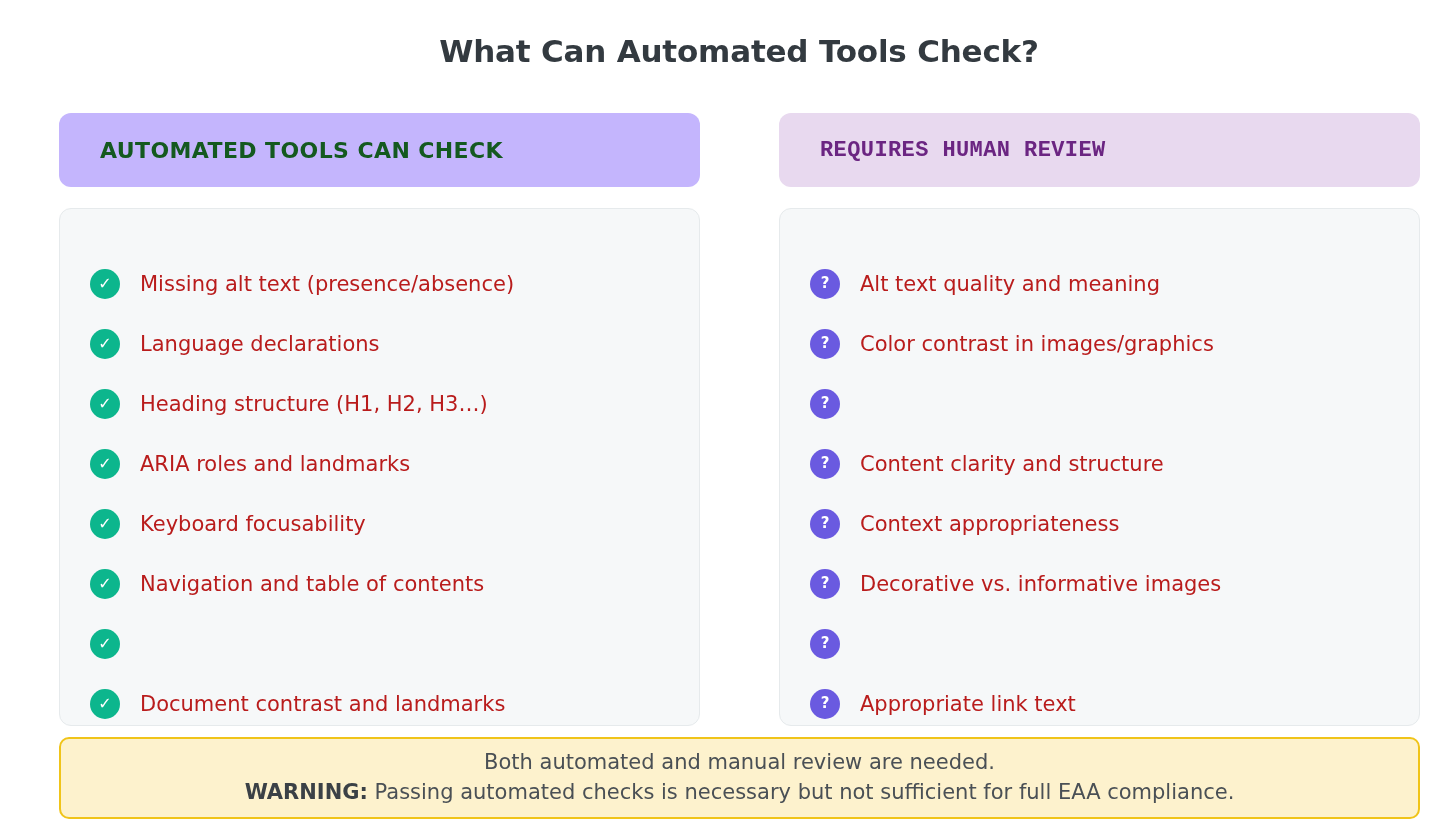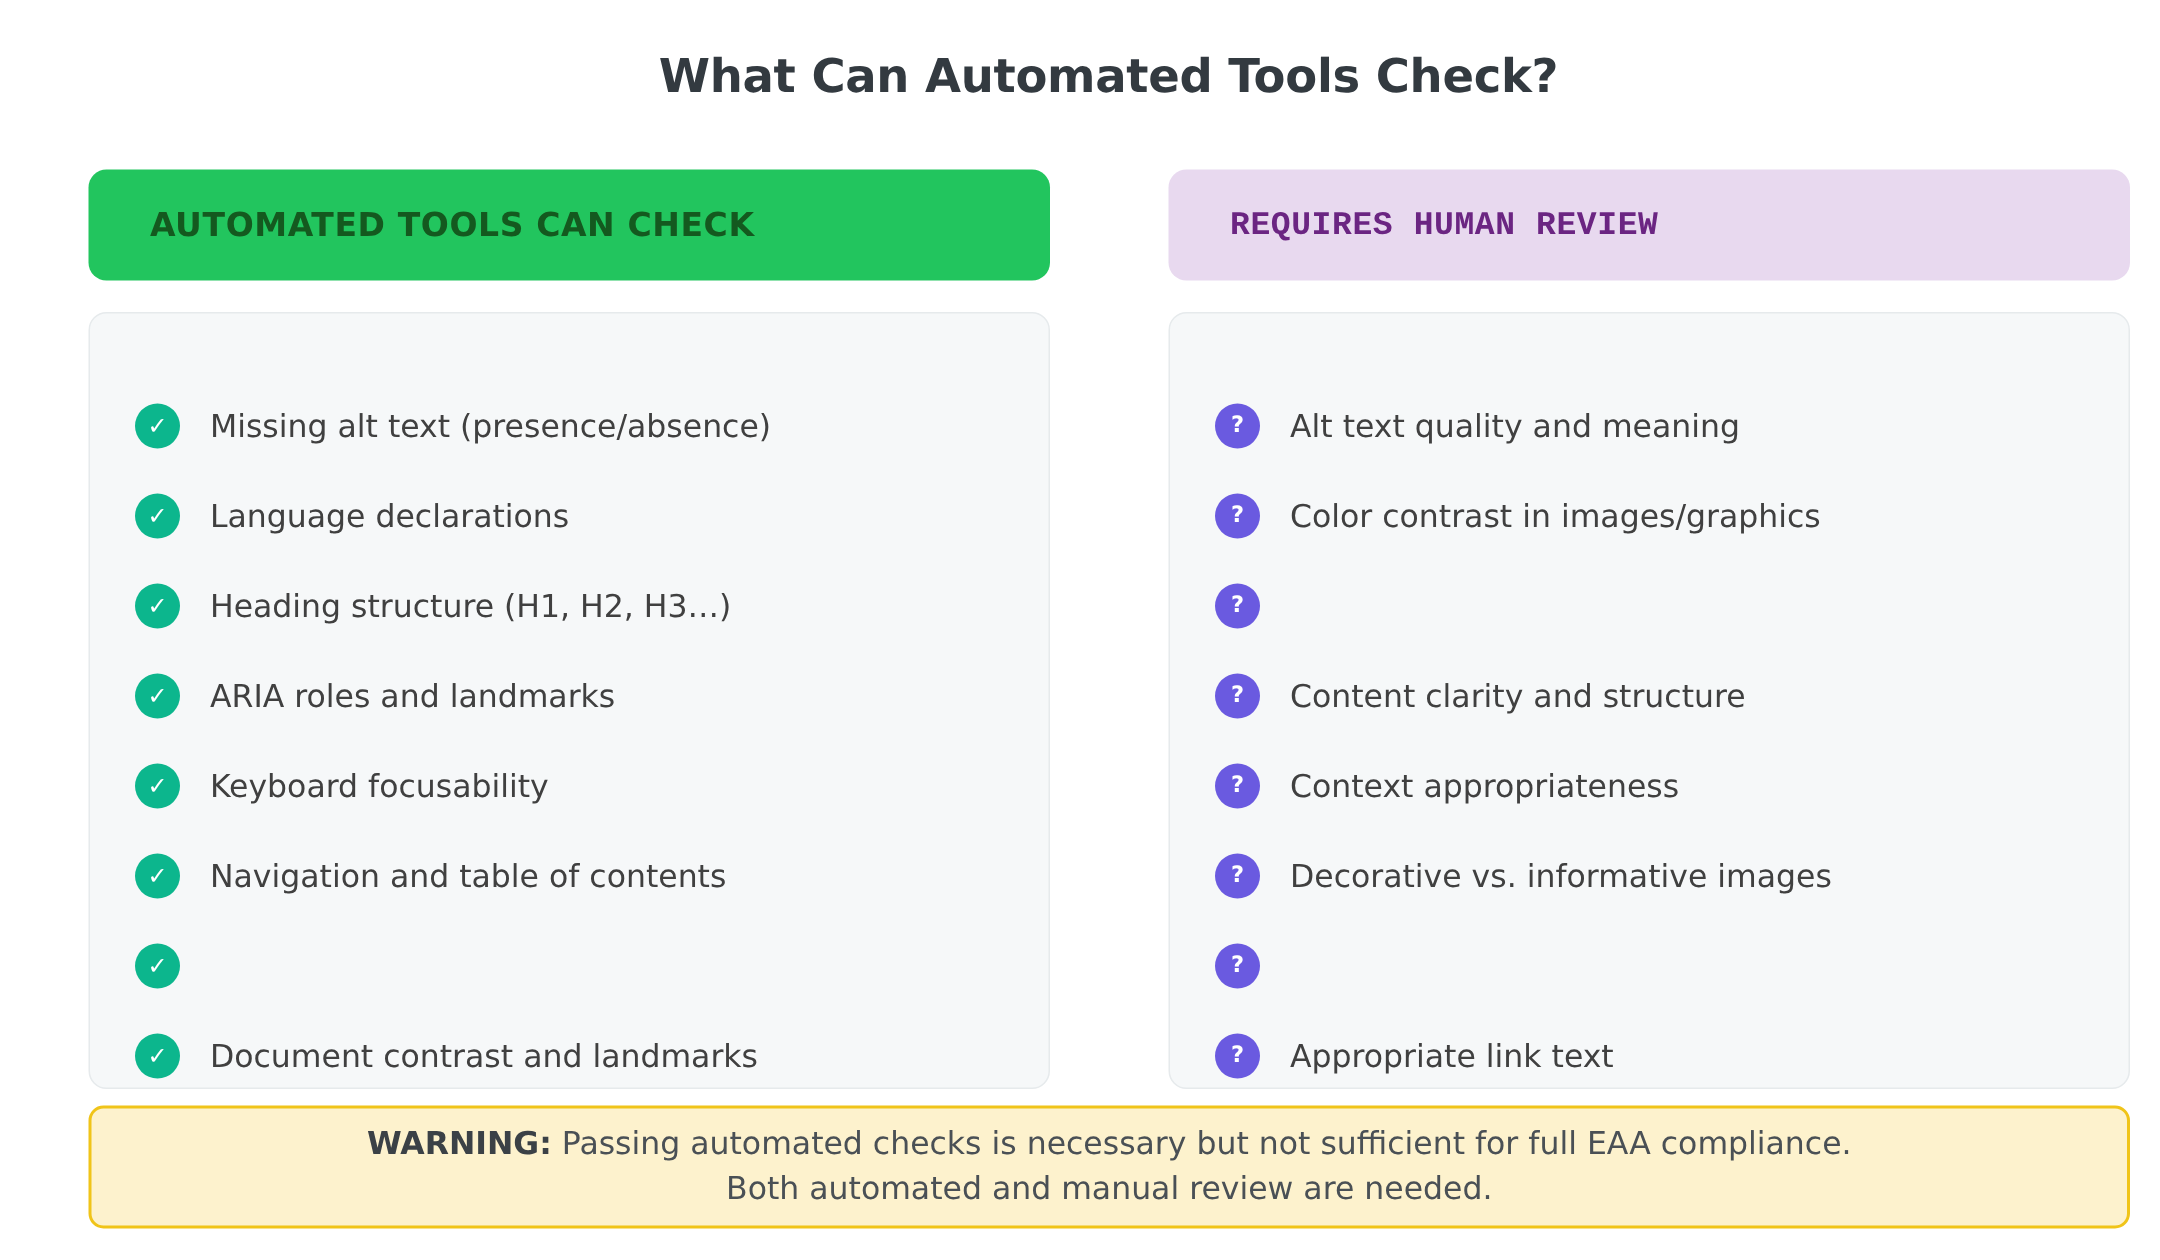--- a/index.html
+++ b/index.html
@@ -55,21 +55,21 @@
     display: flex;
     align-items: center;
     padding-left: 41px;
     box-sizing: border-box;
     font-size: 22px;
     font-weight: bold;
     letter-spacing: 0.4px;
     text-transform: uppercase;
   }
   .col-header.green {
-    background: #22c55e;
+    background: #c4b5fd;
     color: #14591f;
   }
   .col-header.purple {
     background: #e8d9ef;
     color: #6b2582;
     font-family: Liberation Mono, monospace;
   }
 
   .col-panel {
     margin-top: 21px;
@@ -110,21 +110,21 @@
   .badge.question {
     background: #6a5ae0;
     font-size: 15px;
     font-weight: bold;
     padding-bottom: 1px;
     box-sizing: border-box;
   }
   .item-label {
     margin-left: 20px;
     font-size: 21px;
-    color: #404040;
+    color: #b91c1c;
     white-space: nowrap;
   }
 
   
   .warning {
     position: absolute;
     left: 40px;
     top: 737px;
     width: 1361px;
     height: 82px;
@@ -230,17 +230,17 @@
             <span class="badge question">?</span>
             <span class="item-label">Appropriate link text</span>
           </li>
         </ul>
       </div>
     </div>
 
   </div>
 
   <div class="warning">
+    <div class="warning-line">Both automated and manual review are needed.</div>
     <div class="warning-line"><span class="warning-label">WARNING:</span><span> Passing automated checks is necessary but not sufficient for full EAA compliance.</span></div>
-    <div class="warning-line">Both automated and manual review are needed.</div>
   </div>
 
 </div>
 
 </body></html>

